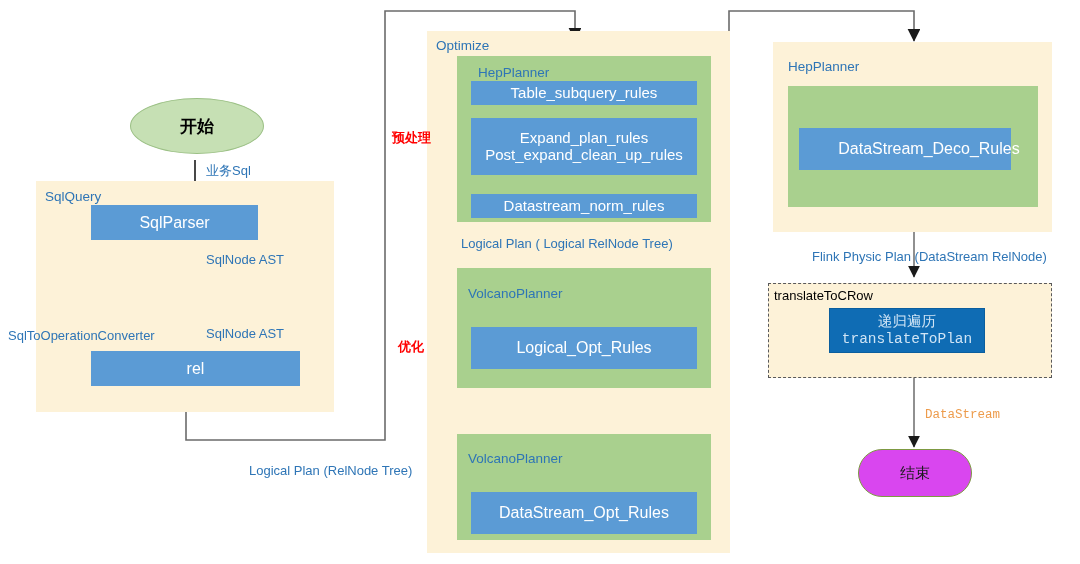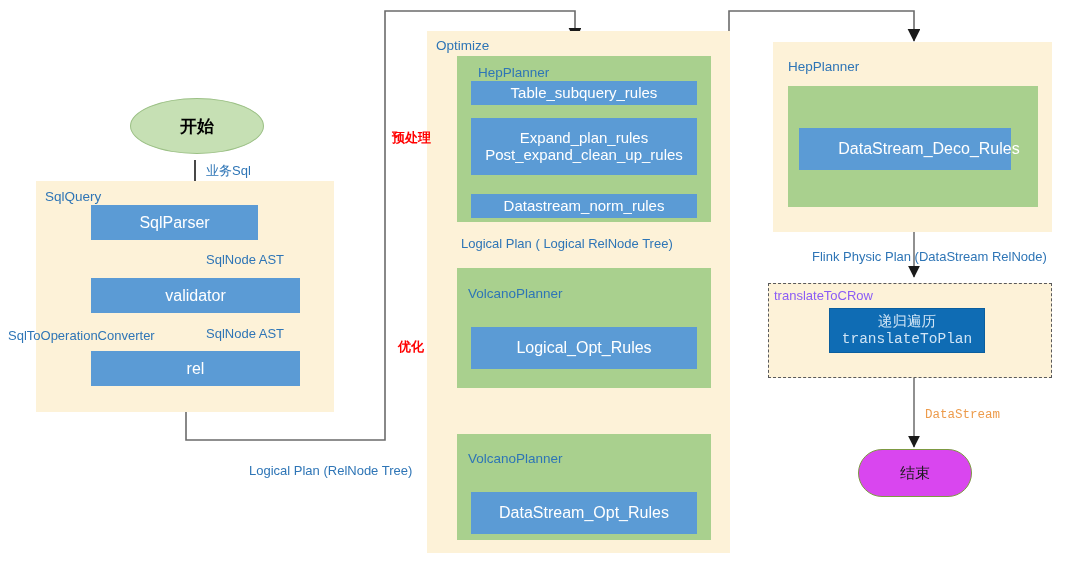--- a/index.html
+++ b/index.html
@@ -69,21 +69,20 @@
 
   <div class="ellipse" style="left:130px;top:98px;width:132px;height:54px;">开始</div>
   <div class="edge-label" style="left:206px;top:164px;">业务Sql</div>
 
   <div class="container" style="left:36px;top:181px;width:298px;height:231px;"></div>
   <div class="grp-title" style="left:45px;top:190px;">SqlQuery</div>
 
   <div class="blue" style="left:91px;top:205px;width:167px;height:35px;">SqlParser</div>
   <div class="edge-label" style="left:206px;top:253px;">SqlNode AST</div>
 
-  <div class="blue" style="left:91px;top:278px;width:209px;height:35px;">validator</div>
   <div class="edge-label" style="left:206px;top:327px;">SqlNode AST</div>
   <div class="edge-label" style="left:8px;top:329px;">SqlToOperationConverter</div>
 
   <div class="blue" style="left:91px;top:351px;width:209px;height:35px;">rel</div>
 
   <div class="edge-label" style="left:249px;top:464px;">Logical Plan (RelNode Tree)</div>
 
   <div class="container" style="left:427px;top:31px;width:303px;height:522px;"></div>
   <div class="grp-title" style="left:436px;top:39px;">Optimize</div>
 
@@ -114,21 +113,21 @@
   <div class="edge-label red" style="left:398px;top:340px;">优化</div>
 
   <div class="container" style="left:773px;top:42px;width:279px;height:190px;"></div>
   <div class="grp-title" style="left:788px;top:60px;">HepPlanner</div>
   <div class="green" style="left:788px;top:86px;width:250px;height:121px;"></div>
   <div class="blue" style="left:799px;top:128px;width:212px;height:42px;padding-left:48px;">DataStream_Deco_Rules</div>
 
   <div class="edge-label" style="left:812px;top:250px;">Flink Physic Plan (DataStream RelNode)</div>
 
   <div class="container dashed" style="left:768px;top:283px;width:284px;height:95px;"></div>
-  <div class="grp-title" style="left:774px;top:289px;color:#8b5cf6;font-size:13px;">translateToCRow</div>
+  <div class="grp-title" style="left:774px;top:289px;color:#000000;font-size:13px;">translateToCRow</div>
   <div class="blue dark" style="left:829px;top:308px;width:156px;height:45px;flex-direction:column;">
     <span>递归遍历</span>
     <span>translateToPlan</span>
   </div>
 
   <div class="edge-label orange" style="left:925px;top:409px;">DataStream</div>
 
   <div class="stadium" style="left:858px;top:449px;width:112px;height:46px;">结束</div>
 
 </div>

